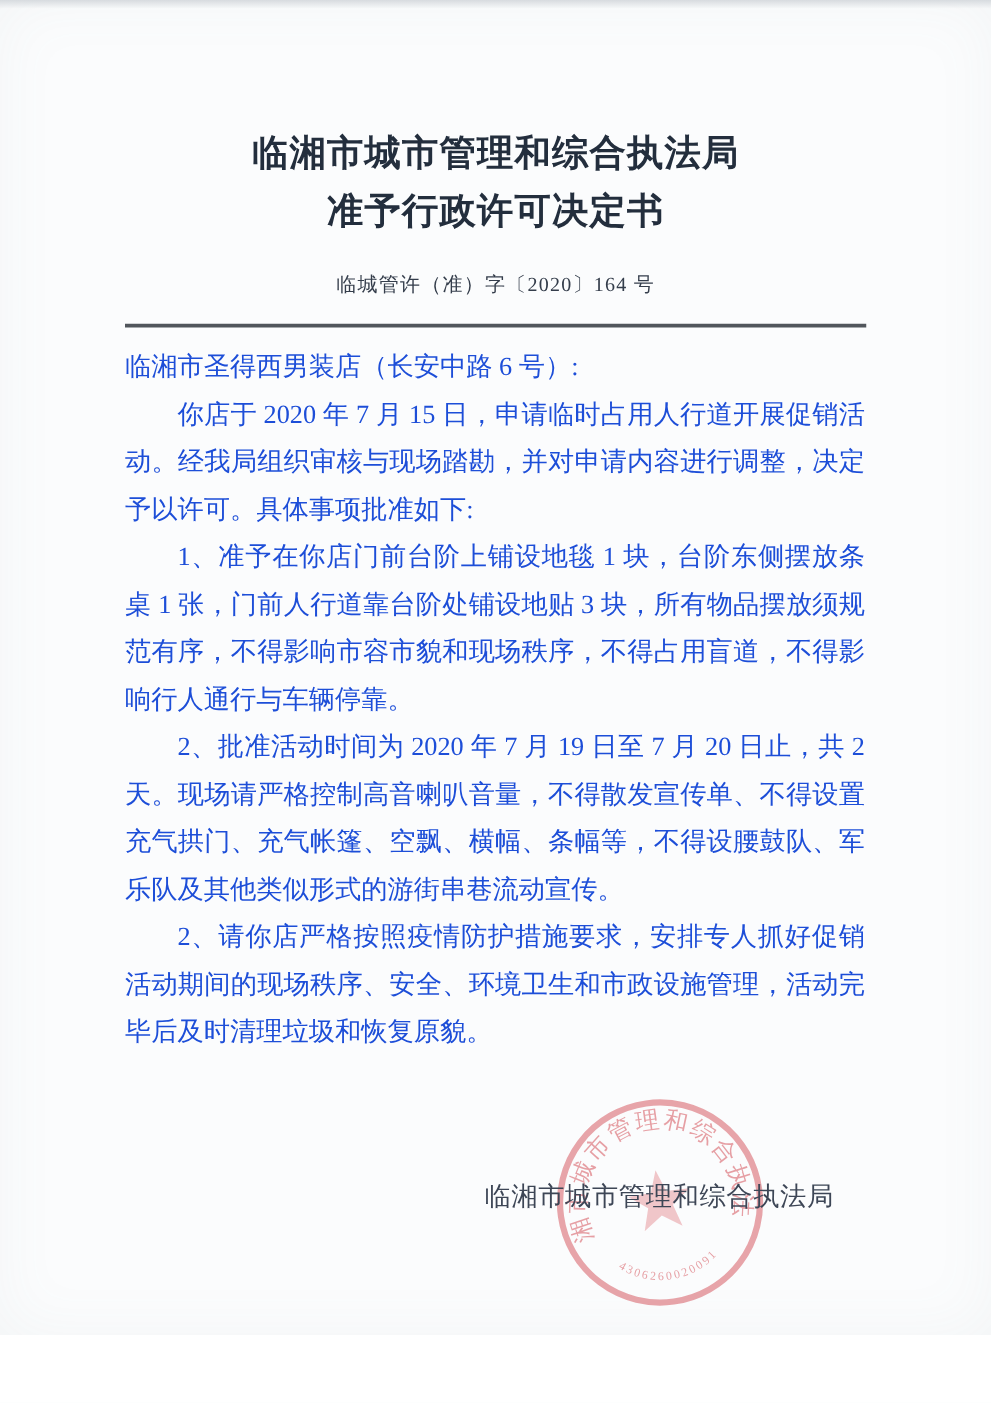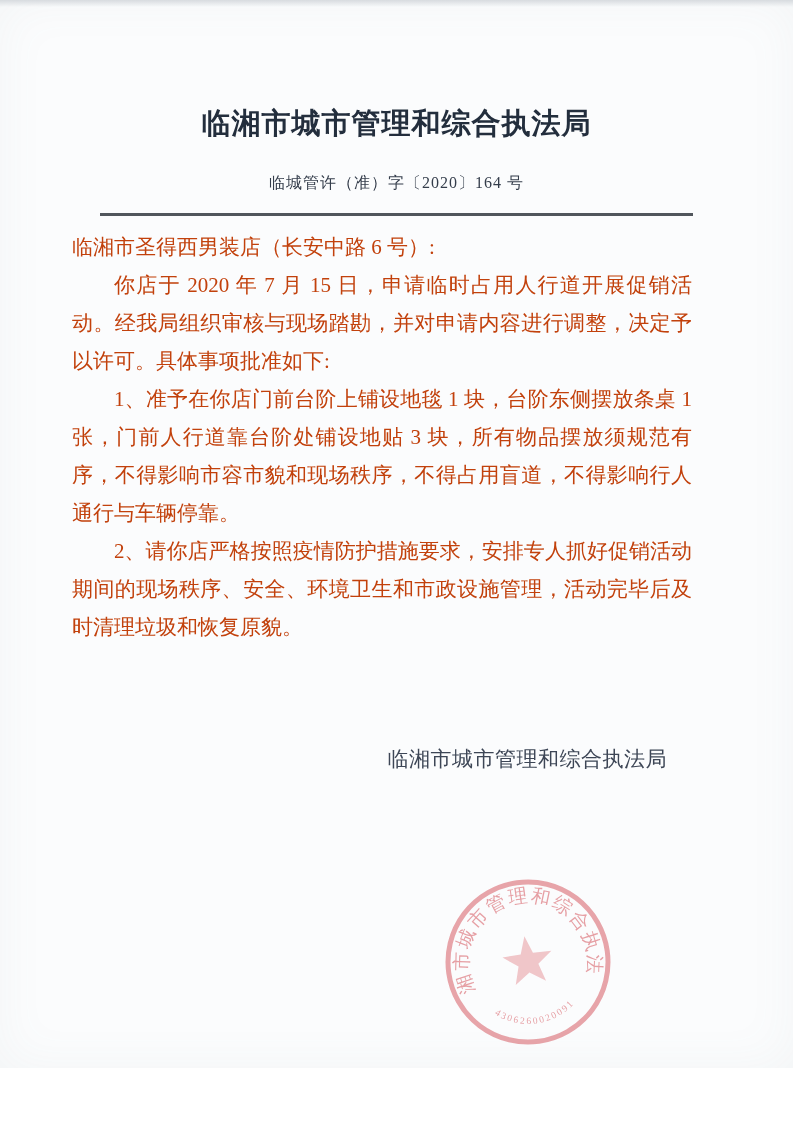--- a/index.html
+++ b/index.html
@@ -41,26 +41,26 @@
     line-height: 26px;
     letter-spacing: 1px;
     color: #343d4b;
   }
   .rule {
     margin: 17px 100px 0 100px;
     height: 3px;
     background: #51565c;
   }
   main {
-    margin: 12px 101px 0 72px;
+    margin: 12px 101px 0 100px;
     font-size: 21px;
     line-height: 38px;
     text-align: justify;
     text-justify: inter-ideograph;
-    color: #c2410c;
+    color: #1d4ed8;
   }
   main p { margin: 0; }
   .para { text-indent: 2em; }
   .signature {
     position: relative;
     z-index: 2;
     margin: 94px 126px 0 0;
     display: flex;
     flex-direction: column;
     align-items: flex-end;
@@ -95,29 +95,31 @@
   }
 </style>
 </head>
 <body>
 
 <div class="page">
   <div class="scan-edge-top"></div>
 
   <header>
     <h1 class="doc-title">临湘市城市管理和综合执法局</h1>
+    <h1 class="doc-title">准予行政许可决定书</h1>
     <div class="doc-number">临城管许（准）字〔2020〕164 号</div>
   </header>
 
   <div class="rule"></div>
 
   <main>
     <p class="addressee">临湘市圣得西男装店（长安中路 6 号）:</p>
     <p class="para">你店于 2020 年 7 月 15 日，申请临时占用人行道开展促销活动。经我局组织审核与现场踏勘，并对申请内容进行调整，决定予以许可。具体事项批准如下:</p>
     <p class="para">1、准予在你店门前台阶上铺设地毯 1 块，台阶东侧摆放条桌 1 张，门前人行道靠台阶处铺设地贴 3 块，所有物品摆放须规范有序，不得影响市容市貌和现场秩序，不得占用盲道，不得影响行人通行与车辆停靠。</p>
+    <p class="para">2、批准活动时间为 2020 年 7 月 19 日至 7 月 20 日止，共 2 天。现场请严格控制高音喇叭音量，不得散发宣传单、不得设置充气拱门、充气帐篷、空飘、横幅、条幅等，不得设腰鼓队、军乐队及其他类似形式的游街串巷流动宣传。</p>
     <p class="para">2、请你店严格按照疫情防护措施要求，安排专人抓好促销活动期间的现场秩序、安全、环境卫生和市政设施管理，活动完毕后及时清理垃圾和恢复原貌。</p>
   </main>
 
   <svg class="seal" viewBox="0 0 170 170" xmlns="http://www.w3.org/2000/svg" aria-hidden="true">
     <circle cx="85" cy="85" r="80" fill="none" stroke="#d5565e" stroke-width="5" stroke-opacity="0.85"></circle>
     <path d="M85,59 L91.2,76.5 L109.7,77 L95,88.2 L100.3,106 L85,95.5 L69.7,106 L75,88.2 L60.3,77 L78.8,76.5 Z" fill="#dd6b73" fill-opacity="0.6"></path>
     <path id="sealTopArc" d="M 30.6 110.4 A 60 60 0 1 1 139.4 110.4" fill="none"></path>
     <path id="sealBottomArc" d="M 37.5 124.9 A 62 62 0 0 0 132.5 124.9" fill="none"></path>
     <text font-size="19" letter-spacing="2" fill="#d5565e" fill-opacity="0.9" text-anchor="middle">
       <textPath href="#sealTopArc" startOffset="50%">临湘市城市管理和综合执法局</textPath>

